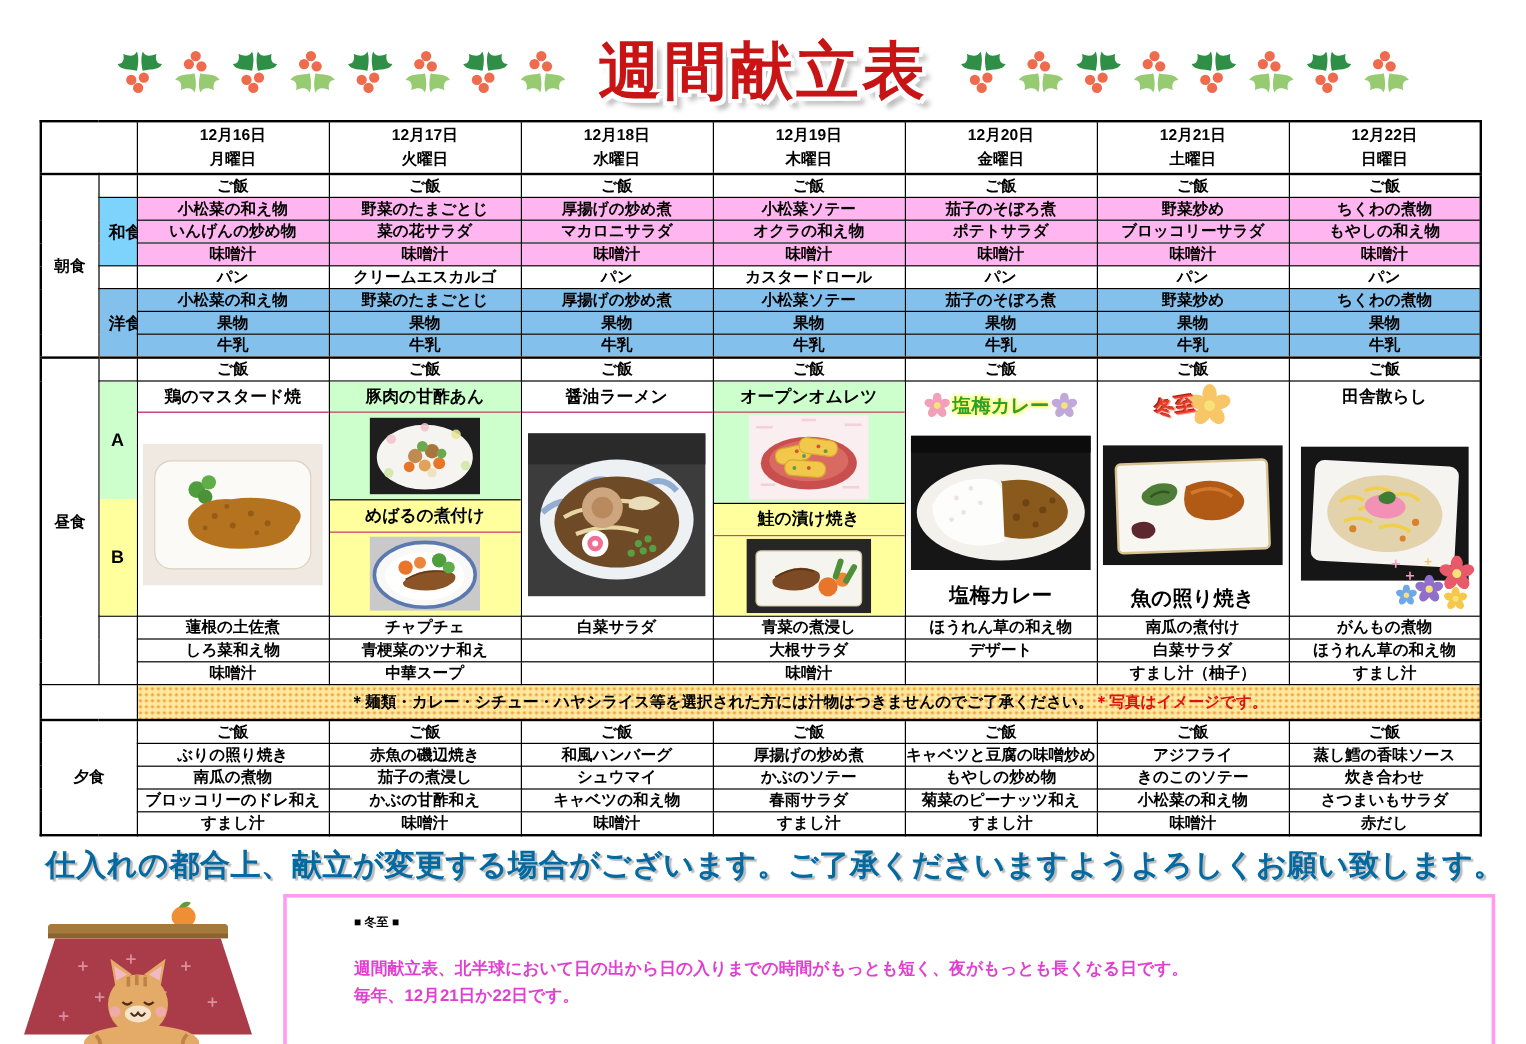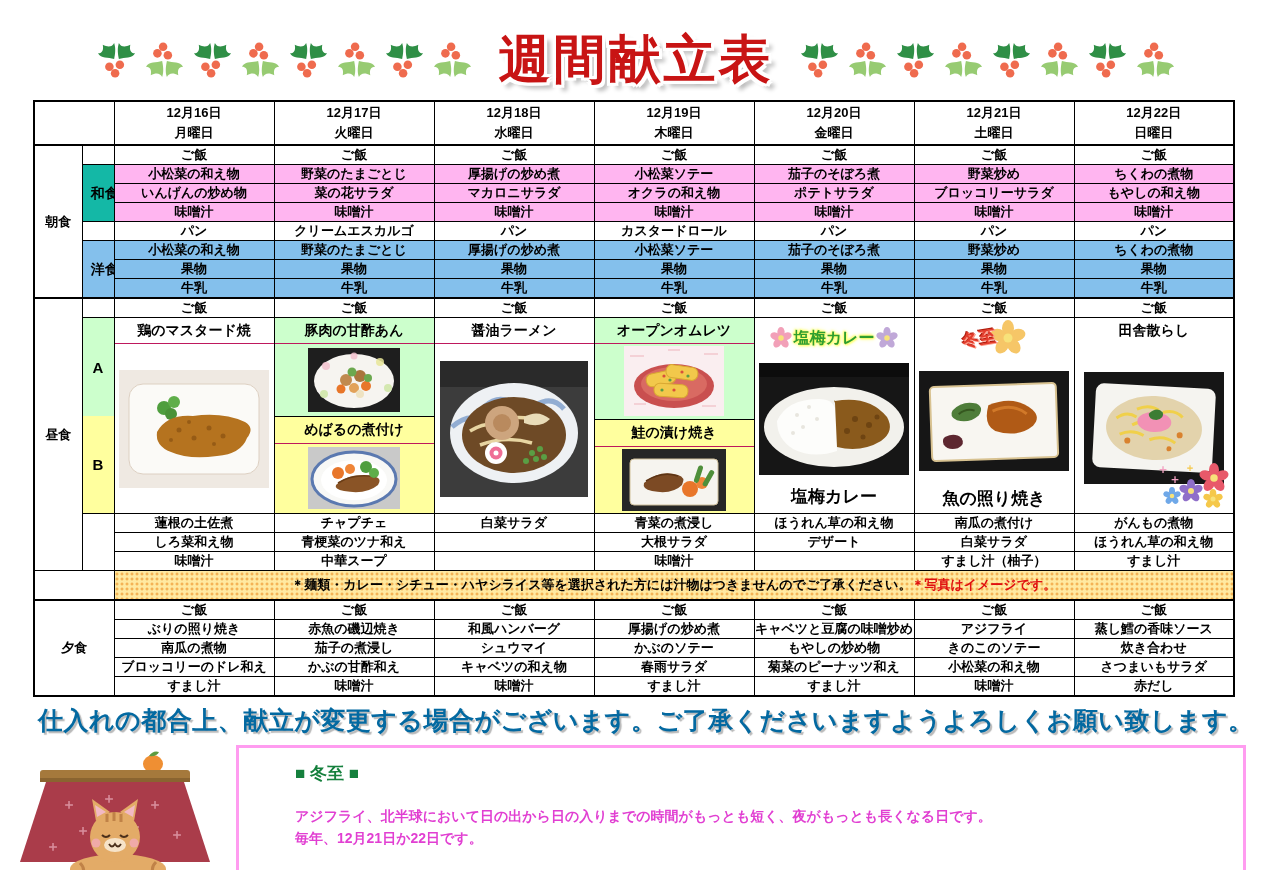--- a/index.html
+++ b/index.html
@@ -21,21 +21,21 @@
   table.menu td{border:1px solid #000;text-align:center;vertical-align:middle;padding:0;
                 font-size:13px;font-weight:bold;overflow:hidden;white-space:nowrap;}
   tr.hdr{height:44px;}
   tr.hdr td{border-bottom:2px solid #000;}
   td.dh{font-size:15px;line-height:20px;}
   tr.rh{height:18px;}
   tr.sect td{border-top:2px solid #000;}
   td.biglabel{font-size:15px;}
   tr.pink td.mi{background:#ffb5f0;}
   tr.blue td.mi{background:#84c0ec;}
-  td.sub-pink{background:#14b8a6;margin-left:14px;}
+  td.sub-pink{background:#7dd3fc;margin-left:14px;}
   td.sub-blue{background:#84c0ec;}
   .vtxt{width:1.05em;margin:0 auto;word-break:break-all;line-height:16px;font-size:14px;}
 
   
   tr.bandrow{height:195px;}
   td.band{vertical-align:top;}
   .bandcol{display:flex;flex-direction:column;height:195px;}
   .strip{flex:0 0 25px;display:flex;align-items:center;justify-content:center;
          font-size:14px;border-bottom:1px solid #be185d;}
   .strip.bt{border-top:1px solid #000;flex-basis:26px;}
@@ -68,21 +68,21 @@
   td.note-left{border-right:1px solid #000;}
   .note-red{color:#e01010;}
 
   
   .footer-note{margin:7px 0 0 38px;font-size:25px;letter-spacing:.5px;color:#0369a1;white-space:nowrap;
      text-shadow:2px 2px 1px #b9b9b9;}
   .bottom{display:flex;align-items:flex-start;margin-top:6px;}
   .cat-wrap{flex:0 0 230px;display:flex;justify-content:center;padding-top:4px;}
   .info-box{flex:1;margin:2px 26px 0 6px;border:3px solid #ff9cf0;min-height:128px;
             padding:14px 10px 10px 56px;box-sizing:border-box;}
-  .info-heading{color:#15803d;font-size:17px;margin-bottom:20px;}
+  .info-heading{color:#000000;font-size:10px;margin-bottom:20px;}
   .info-body{color:#e13fd2;font-size:14px;line-height:22px;}
 </style>
 </head>
 <body>
 
 <svg width="0" height="0" style="position:absolute" aria-hidden="true">
   <symbol id="flower5" viewBox="0 0 24 24">
     <g fill="currentColor">
       <ellipse cx="12" cy="5.5" rx="4" ry="5.5"></ellipse>
       <ellipse cx="12" cy="5.5" rx="4" ry="5.5" transform="rotate(72 12 12)"></ellipse>
@@ -671,18 +671,18 @@
         <ellipse cx="105" cy="98" rx="11" ry="7" fill="#f6e3c8"></ellipse>
         <path d="M92 88 q4 4 8 0 M110 88 q4 4 8 0" stroke="#4a2f1a" stroke-width="2" fill="none"></path>
         <circle cx="86" cy="96" r="4.5" fill="#f2a9b4" opacity=".85"></circle>
         <circle cx="124" cy="96" r="4.5" fill="#f2a9b4" opacity=".85"></circle>
         <path d="M99 97 q3 5 6 0 q3 5 6 0" stroke="#4a2f1a" stroke-width="1.8" fill="none"></path>
       </svg>
     </div>
     <div class="info-box">
       <div class="info-heading">■ 冬至 ■</div>
       <div class="info-body">
-        <div>アジフライ、北半球において日の出から日の入りまでの時間がもっとも短く、夜がもっとも長くなる日です。</div>
+        <div>週間献立表、北半球において日の出から日の入りまでの時間がもっとも短く、夜がもっとも長くなる日です。</div>
         <div>毎年、12月21日か22日です。</div>
       </div>
     </div>
   </div>
 </div>
 
 </body></html>

